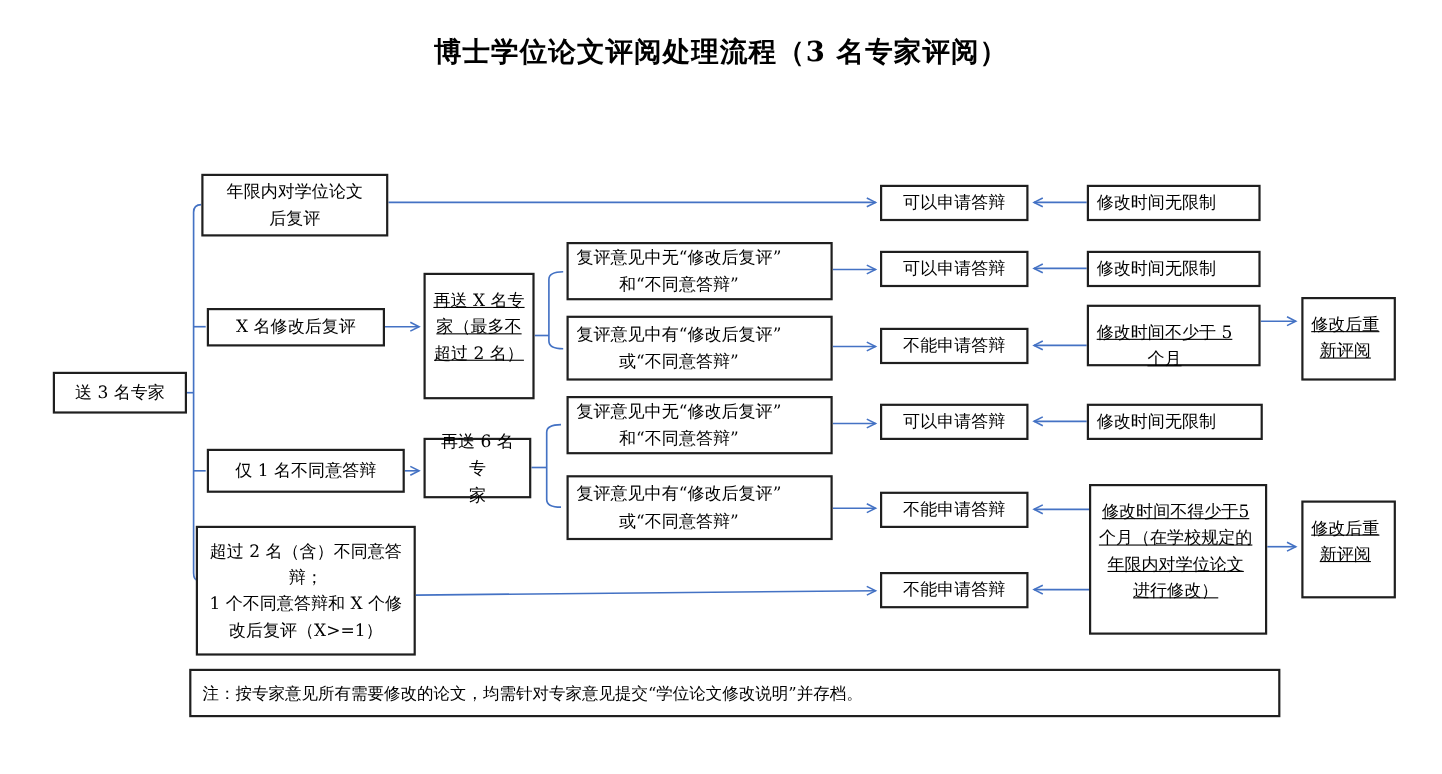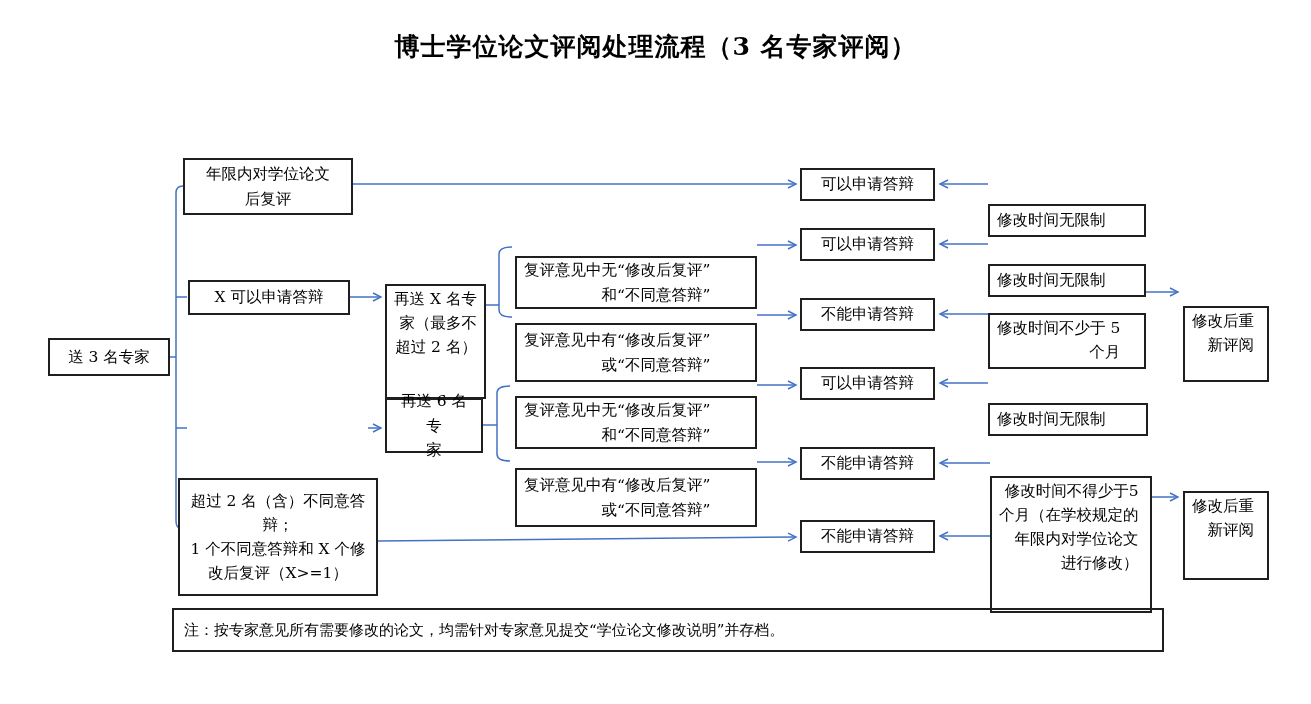--- a/index.html
+++ b/index.html
@@ -21,22 +21,22 @@
     position:absolute;
     box-sizing:border-box;
     border:2px solid #1f1f1f;
     background:#fff;
     display:flex;align-items:center;
     font-size:15.5px;line-height:1.55;
     padding:2px 7px;
     white-space:pre-line;
   }
   .center{justify-content:center;text-align:center;}
-  .left{justify-content:flex-start;text-align:right;margin-top:36px;}
-  .top{align-items:flex-start;padding-top:1px;}
+  .left{justify-content:flex-start;text-align:center;}
+  .top{align-items:flex-start;padding-top:11px;text-decoration:underline;}
   #connectors{position:absolute;left:0;top:0;width:1311px;height:704px;}
   .conn{stroke:#4472C4;stroke-width:1.5;fill:none;}
   #note-box{
     position:absolute;
     box-sizing:border-box;
     left:172px;top:608px;width:992px;height:44px;
     border:2px solid #1f1f1f;
     display:flex;align-items:center;
     font-size:15px;
     padding:4px 10px;
@@ -84,21 +84,22 @@
     <path class="conn" d="M988,383 H940" marker-end="url(#arrow)"></path>
     <path class="conn" d="M990,463 H940" marker-end="url(#arrow)"></path>
     <path class="conn" d="M990,536 H940" marker-end="url(#arrow)"></path>
     <path class="conn" d="M1152,497 H1178" marker-end="url(#arrow)"></path>
   </svg>
 
   <div class="node center" style="left:48px;top:338px;width:122px;height:38px">送 3 名专家</div>
 
   <div class="node center" style="left:183px;top:158px;width:170px;height:57px">年限内对学位论文
 后复评</div>
-  <div class="node center" style="left:188px;top:280px;width:162px;height:35px">X 可以申请答辩</div>
+  <div class="node center" style="left:188px;top:280px;width:162px;height:35px">X 名修改后复评</div>
+  <div class="node center" style="left:188px;top:408px;width:180px;height:40px">仅 1 名不同意答辩</div>
   <div class="node center" style="left:178px;top:478px;width:200px;height:118px">超过 2 名（含）不同意答
 辩；
 1 个不同意答辩和 X 个修
 改后复评（X&gt;=1）</div>
 
   <div class="node left top" style="left:385px;top:248px;width:101px;height:115px">再送 X 名专
 家（最多不
 超过 2 名）</div>
   <div class="node center" style="left:385px;top:398px;width:98px;height:55px">再送 6 名专
 家</div>

